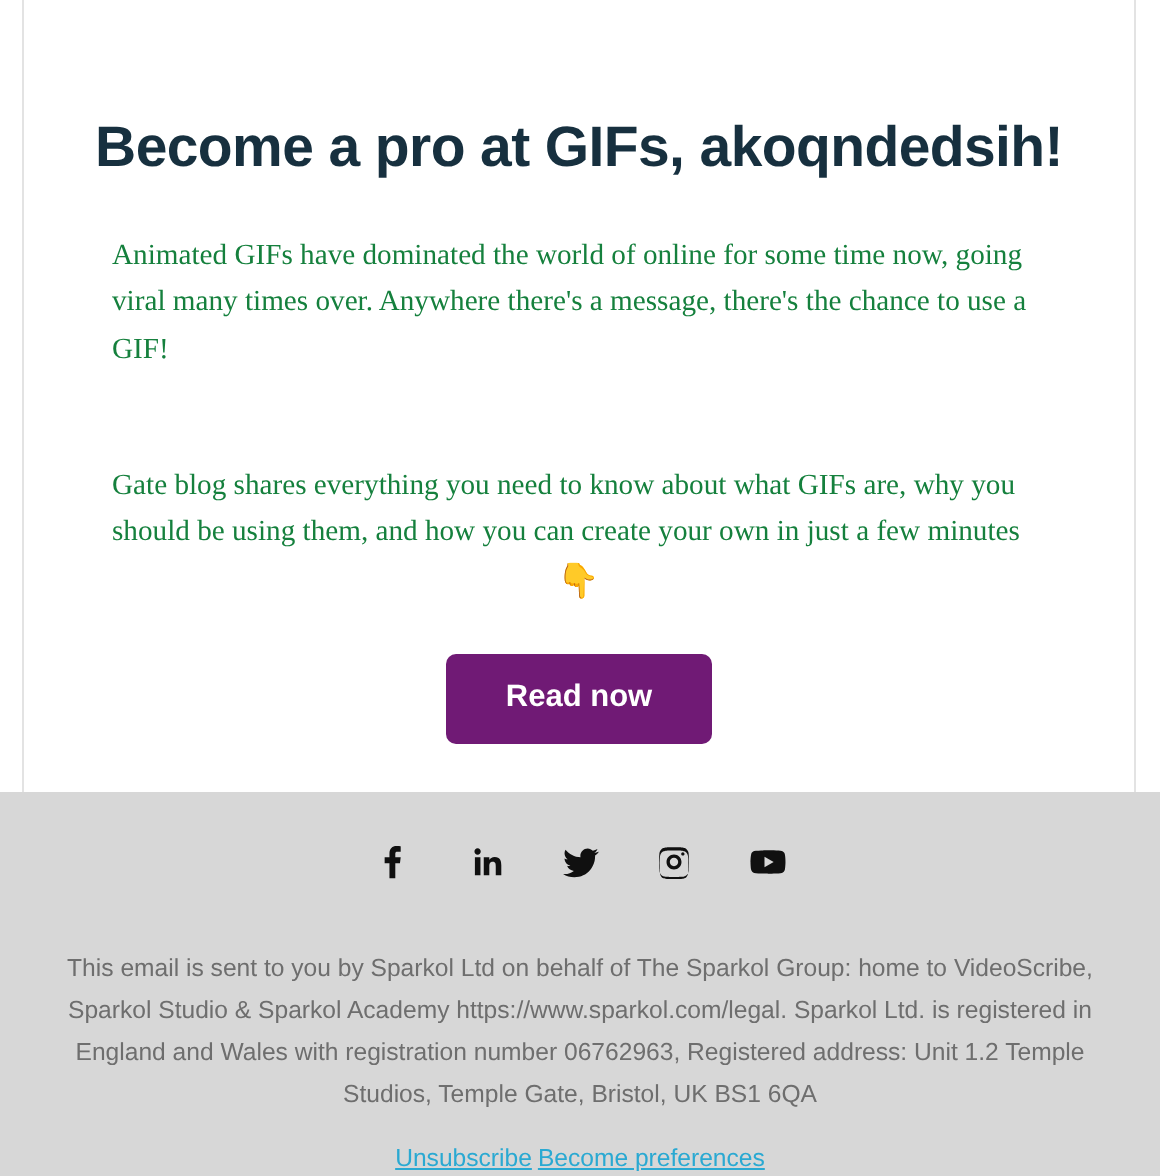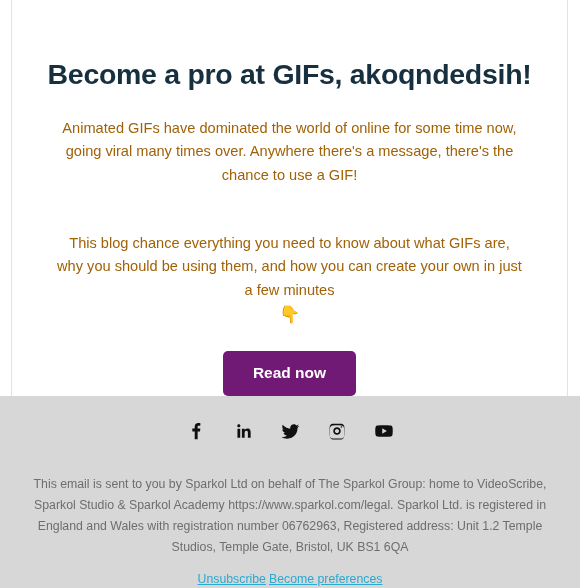--- a/index.html
+++ b/index.html
@@ -42,24 +42,25 @@
     font-size: 28.5px;
     font-weight: bold;
     letter-spacing: -0.3px;
     color: #17303f;
     line-height: 1.15;
   }
 
   .body-para {
     margin: 0;
     padding: 26px 44px 0 44px;
-    text-align: center;
+    text-align: left;
     font-size: 14.6px;
     line-height: 1.62;
-    color: #a16207;
+    color: #15803d;
+    font-family: Liberation Serif, serif;
   }
 
   .body-para.second {
     padding-top: 44px;
   }
 
   .emoji-line {
     text-align: center;
     font-size: 17px;
     line-height: 1.2;
@@ -152,21 +153,21 @@
 <body>
 
 <div class="email-wrap">
 
   <div class="content-card">
 
     <h1 class="headline">Become a pro at GIFs, akoqndedsih!</h1>
 
     <p class="body-para">Animated GIFs have dominated the world of online for some time now, going viral many times over. Anywhere there's a message, there's the chance to use a GIF!</p>
 
-    <p class="body-para second">This blog chance everything you need to know about what GIFs are, why you should be using them, and how you can create your own in just a few minutes</p>
+    <p class="body-para second">Gate blog shares everything you need to know about what GIFs are, why you should be using them, and how you can create your own in just a few minutes</p>
 
     <div class="emoji-line">👇</div>
 
     <div class="cta-row">
       <a class="cta-button" href="#">Read now</a>
     </div>
 
   </div>
 
   <div class="footer">

